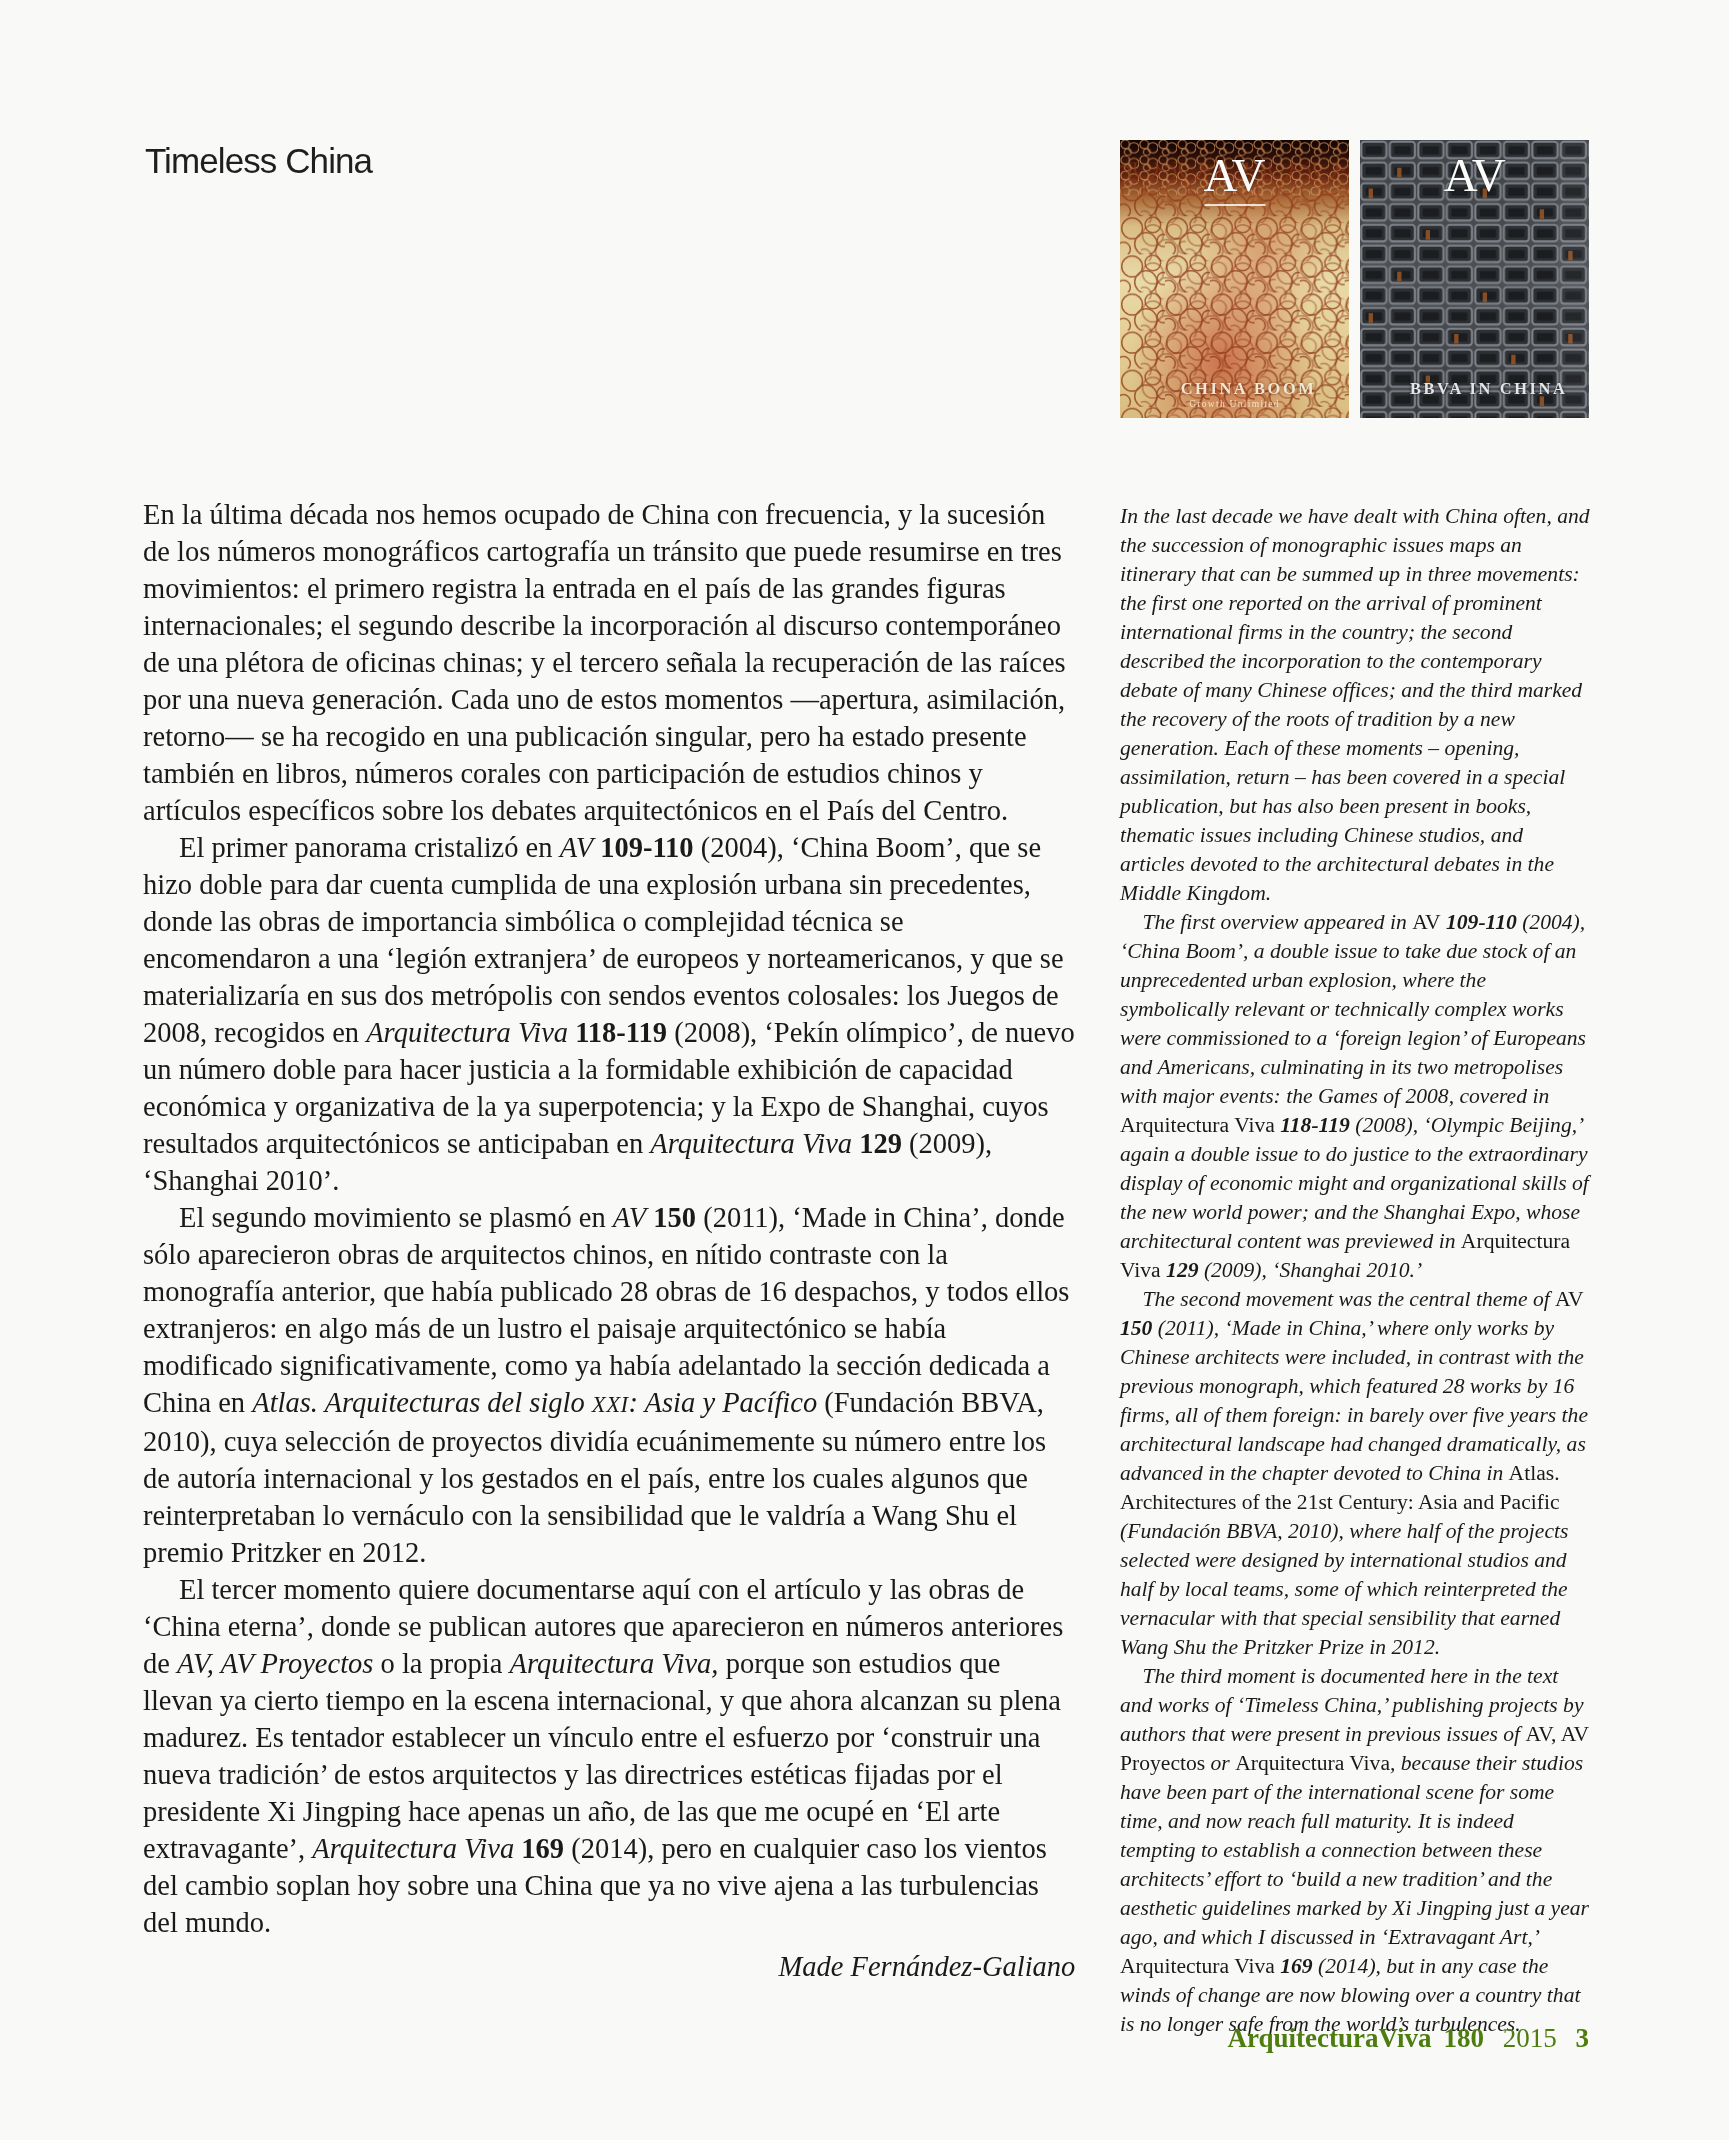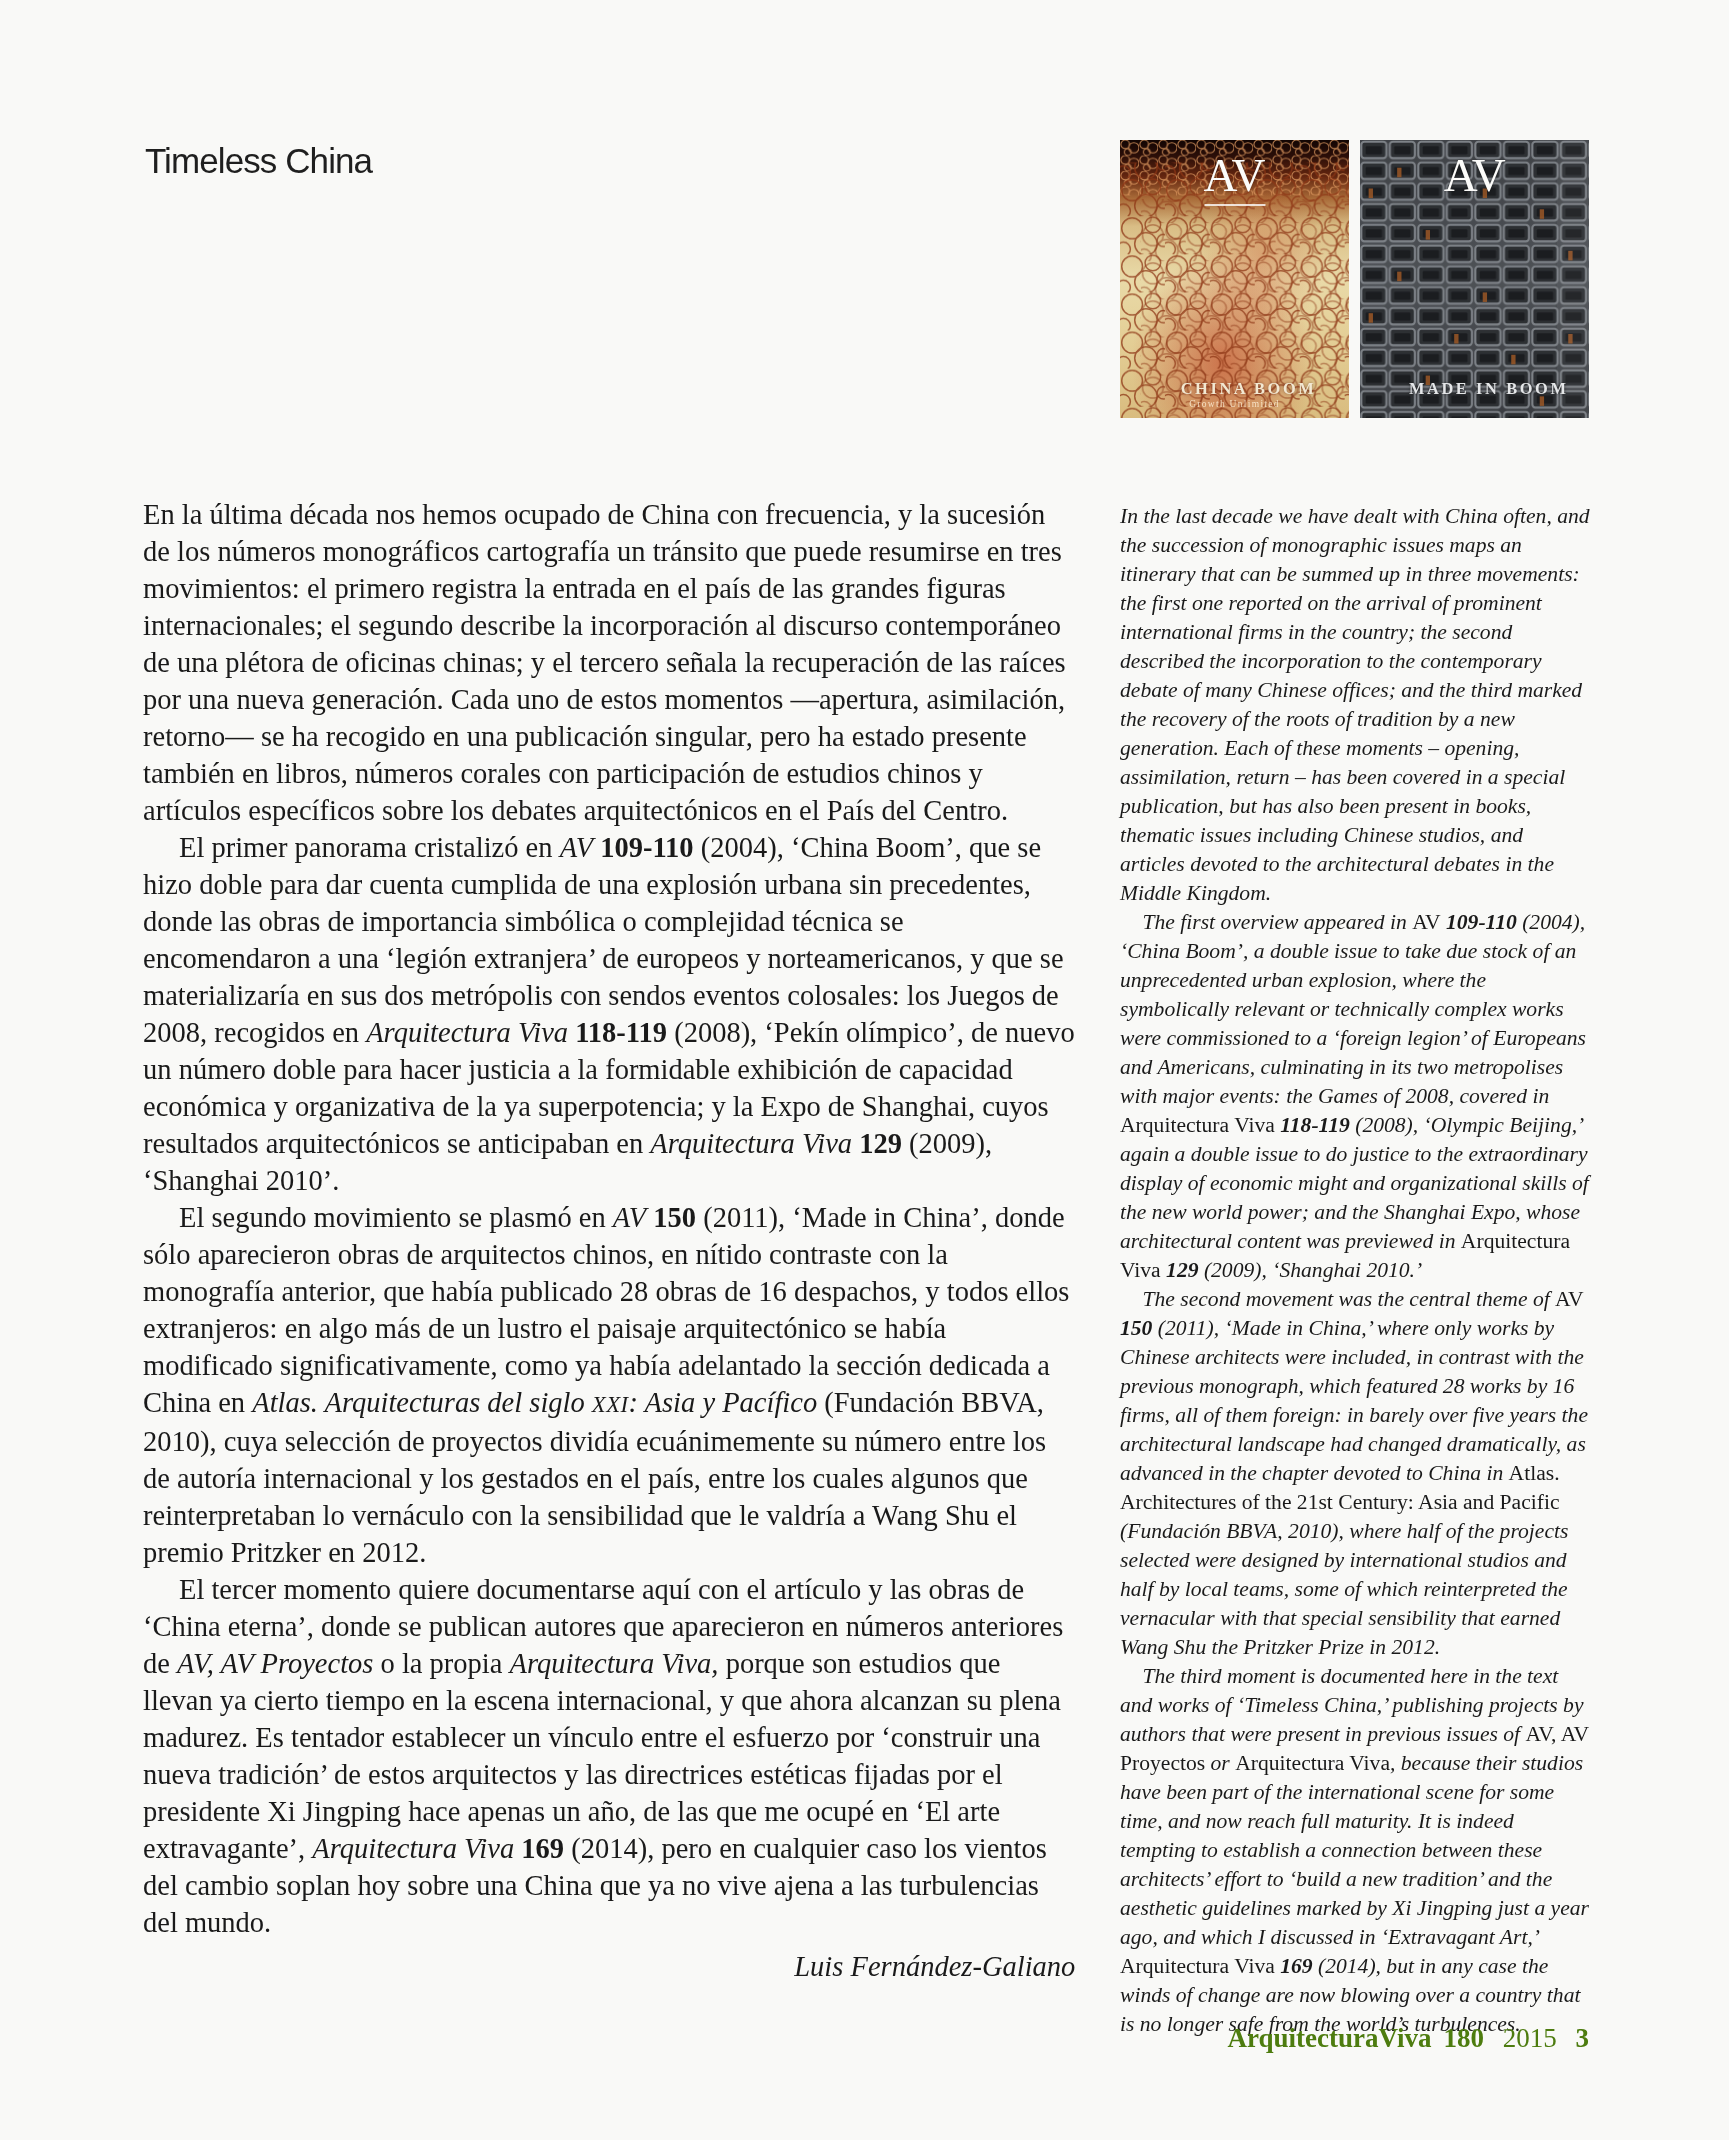--- a/index.html
+++ b/index.html
@@ -159,33 +159,33 @@
         <rect x="208" y="296" width="5" height="11"></rect>
         <rect x="43" y="32" width="5" height="11"></rect>
         <rect x="142" y="56" width="5" height="11"></rect>
         <rect x="10" y="200" width="5" height="11"></rect>
         <rect x="241" y="224" width="5" height="11"></rect>
       </g>
       <rect x="228" width="37" height="321" fill="#ffffff" opacity="0.05"></rect>
       <rect width="265" height="321" fill="#101214" opacity="0.08"></rect>
     </svg>
     <div class="logo">AV</div>
-    <div class="caption">MADE IN BOOM</div>
+    <div class="caption">BBVA IN CHINA</div>
   </figure>
 
 </div>
 
 <section class="col-es">
   <div>
       <p><span>En la última década nos hemos ocupado de China con frecuencia, y la sucesión de los números monográficos cartografía un tránsito que puede resumirse en tres movimientos: el primero registra la entrada en el país de las grandes figuras internacionales; el segundo describe la incorporación al discurso contemporáneo de una plétora de oficinas chinas; y el tercero señala la recuperación de las raíces por una nueva generación. Cada uno de estos momentos —apertura, asimilación, retorno— se ha recogido en una publicación singular, pero ha estado presente también en libros, números corales con participación de estudios chinos y artículos específicos sobre los debates arquitectónicos en el País del Centro.</span></p>
       <p><span>El primer panorama cristalizó en </span><span class="seg-i">AV</span><span> </span><span class="seg-b">109-110</span><span> (2004), ‘China Boom’, que se hizo doble para dar cuenta cumplida de una explosión urbana sin precedentes, donde las obras de importancia simbólica o complejidad técnica se encomendaron a una ‘legión extranjera’ de europeos y norteamericanos, y que se materializaría en sus dos metrópolis con sendos eventos colosales: los Juegos de 2008, recogidos en </span><span class="seg-i">Arquitectura Viva</span><span> </span><span class="seg-b">118-119</span><span> (2008), ‘Pekín olímpico’, de nuevo un número doble para hacer justicia a la formidable exhibición de capacidad económica y organizativa de la ya superpotencia; y la Expo de Shanghai, cuyos resultados arquitectónicos se anticipaban en </span><span class="seg-i">Arquitectura Viva</span><span> </span><span class="seg-b">129</span><span> (2009), ‘Shanghai 2010’.</span></p>
       <p><span>El segundo movimiento se plasmó en </span><span class="seg-i">AV</span><span> </span><span class="seg-b">150</span><span> (2011), ‘Made in China’, donde sólo aparecieron obras de arquitectos chinos, en nítido contraste con la monografía anterior, que había publicado 28 obras de 16 despachos, y todos ellos extranjeros: en algo más de un lustro el paisaje arquitectónico se había modificado significativamente, como ya había adelantado la sección dedicada a China en </span><span class="seg-i">Atlas. Arquitecturas del siglo </span><span class="seg-isc">XXI</span><span class="seg-i">: Asia y Pacífico</span><span> (Fundación BBVA, 2010), cuya selección de proyectos dividía ecuánimemente su número entre los de autoría internacional y los gestados en el país, entre los cuales algunos que reinterpretaban lo vernáculo con la sensibilidad que le valdría a Wang Shu el premio Pritzker en 2012.</span></p>
       <p><span>El tercer momento quiere documentarse aquí con el artículo y las obras de ‘China eterna’, donde se publican autores que aparecieron en números anteriores de </span><span class="seg-i">AV, AV Proyectos</span><span> o la propia </span><span class="seg-i">Arquitectura Viva,</span><span> porque son estudios que llevan ya cierto tiempo en la escena internacional, y que ahora alcanzan su plena madurez. Es tentador establecer un vínculo entre el esfuerzo por ‘construir una nueva tradición’ de estos arquitectos y las directrices estéticas fijadas por el presidente Xi Jingping hace apenas un año, de las que me ocupé en ‘El arte extravagante’, </span><span class="seg-i">Arquitectura Viva</span><span> </span><span class="seg-b">169</span><span> (2014), pero en cualquier caso los vientos del cambio soplan hoy sobre una China que ya no vive ajena a las turbulencias del mundo.</span></p>
     </div>
-  <div class="signature">Luis Fernández-Galiano</div>
+  <div class="signature">Made Fernández-Galiano</div>
 </section>
 
 <aside class="col-en">
   <div>
       <p><span>In the last decade we have dealt with China often, and the succession of monographic issues maps an itinerary that can be summed up in three movements: the first one reported on the arrival of prominent international firms in the country; the second described the incorporation to the contemporary debate of many Chinese offices; and the third marked the recovery of the roots of tradition by a new generation. Each of these moments – opening, assimilation, return – has been covered in a special publication, but has also been present in books, thematic issues including Chinese studios, and articles devoted to the architectural debates in the Middle Kingdom.</span></p>
       <p><span>The first overview appeared in </span><span class="seg-r">AV</span><span> </span><span class="seg-bi">109-110</span><span> (2004), ‘China Boom’, a double issue to take due stock of an unprecedented urban explosion, where the symbolically relevant or technically complex works were commissioned to a ‘foreign legion’ of Europeans and Americans, culminating in its two metropolises with major events: the Games of 2008, covered in </span><span class="seg-r">Arquitectura Viva</span><span> </span><span class="seg-bi">118-119</span><span> (2008), ‘Olympic Beijing,’ again a double issue to do justice to the extraordinary display of economic might and organizational skills of the new world power; and the Shanghai Expo, whose architectural content was previewed in </span><span class="seg-r">Arquitectura Viva</span><span> </span><span class="seg-bi">129</span><span> (2009), ‘Shanghai 2010.’</span></p>
       <p><span>The second movement was the central theme of </span><span class="seg-r">AV</span><span> </span><span class="seg-bi">150</span><span> (2011), ‘Made in China,’ where only works by Chinese architects were included, in contrast with the previous monograph, which featured 28 works by 16 firms, all of them foreign: in barely over five years the architectural landscape had changed dramatically, as advanced in the chapter devoted to China in </span><span class="seg-r">Atlas. Architectures of the 21st Century: Asia and Pacific</span><span> (Fundación BBVA, 2010), where half of the projects selected were designed by international studios and half by local teams, some of which reinterpreted the vernacular with that special sensibility that earned Wang Shu the Pritzker Prize in 2012.</span></p>
       <p><span>The third moment is documented here in the text and works of ‘Timeless China,’ publishing projects by authors that were present in previous issues of </span><span class="seg-r">AV, AV Proyectos</span><span> or </span><span class="seg-r">Arquitectura Viva</span><span>, because their studios have been part of the international scene for some time, and now reach full maturity. It is indeed tempting to establish a connection between these architects’ effort to ‘build a new tradition’ and the aesthetic guidelines marked by Xi Jingping just a year ago, and which I discussed in ‘Extravagant Art,’ </span><span class="seg-r">Arquitectura Viva</span><span> </span><span class="seg-bi">169</span><span> (2014), but in any case the winds of change are now blowing over a country that is no longer safe from the world’s turbulences.</span></p>
     </div>
 </aside>

